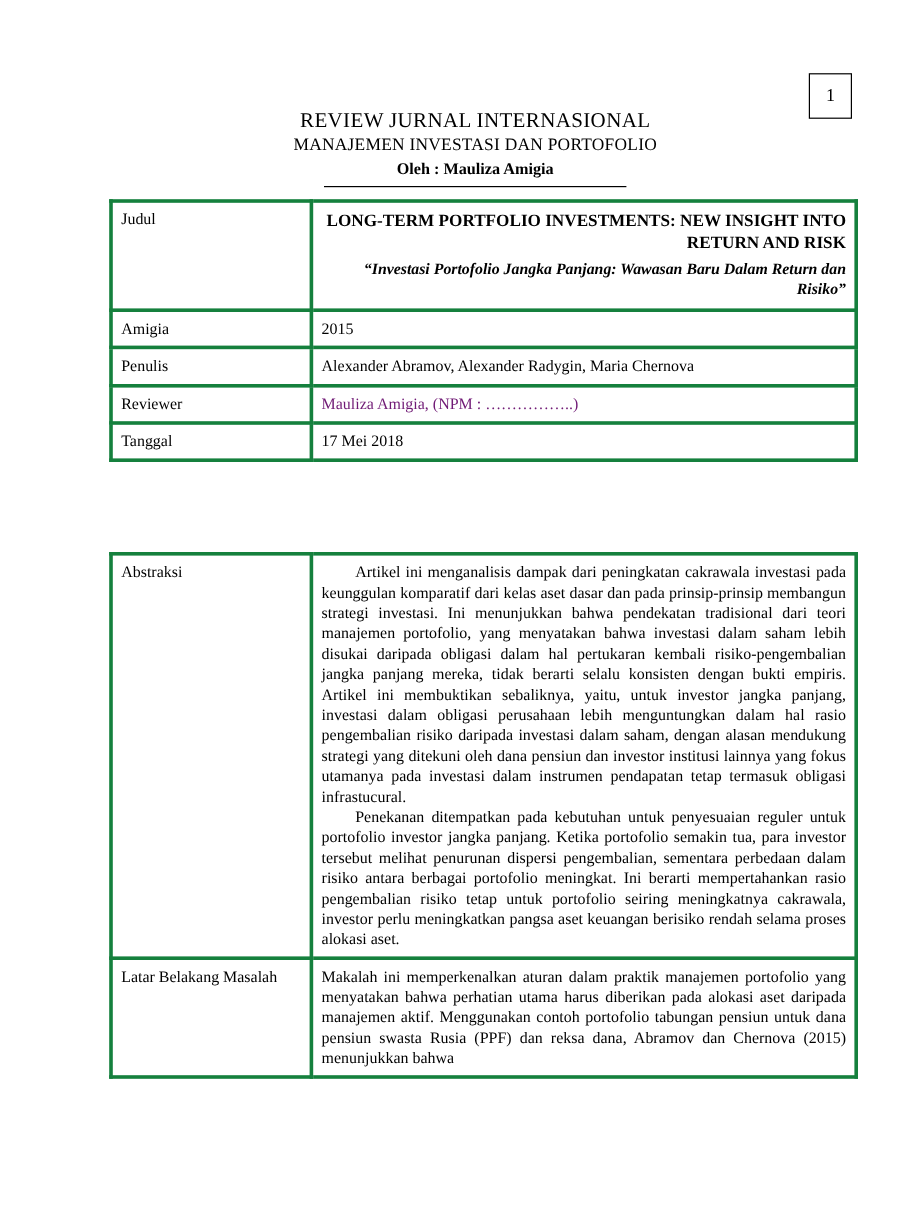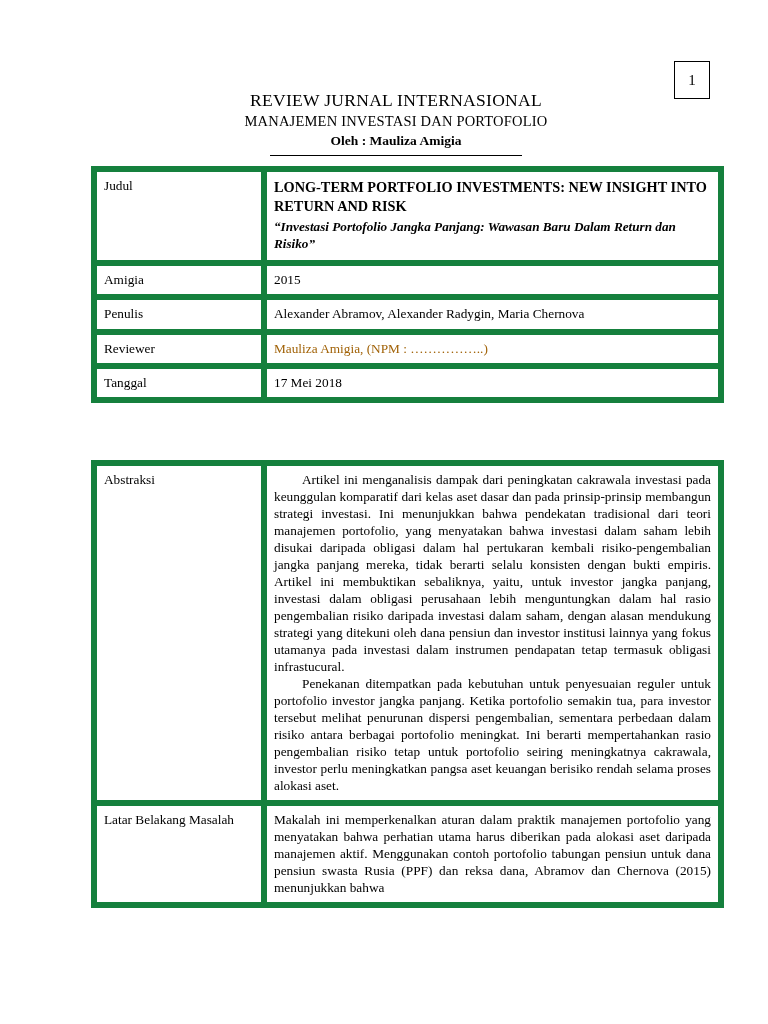--- a/index.html
+++ b/index.html
@@ -64,53 +64,53 @@
     background: #000;
     margin: 6px auto 0 auto;
   }
   
   table.doc {
     position: absolute;
     border-collapse: collapse;
     table-layout: fixed;
   }
   table.doc td {
-    border: 6px solid #15803d;
+    border: 3px solid #15803d;
     vertical-align: top;
     padding: 5px 7px 6px 7px;
     font-size: 13.3px;
     line-height: 1.28;
   }
   #meta-table {
     left: 91px;
     top: 166px;
     width: 588px;
   }
   #meta-table td.label { width: 150px; }
   #meta-table td.value { width: 437px; }
 
   .title-cell {
-    text-align: left;
+    text-align: right;
     padding-top: 6px !important;
     padding-bottom: 8px !important;
   }
   .title-main {
     font-weight: bold;
     font-size: 14.3px;
     line-height: 1.3;
   }
   .title-sub {
     font-style: italic;
     font-weight: bold;
     font-size: 13.2px;
     line-height: 1.3;
     margin-top: 3px;
   }
   .grey {
-    color: #a16207;
+    color: #701a75;
   }
   #abstract-table {
     left: 91px;
     top: 460px;
     width: 588px;
   }
   #abstract-table td.label { width: 150px; }
   #abstract-table td.body { width: 437px; }
   .just {
     text-align: justify;

